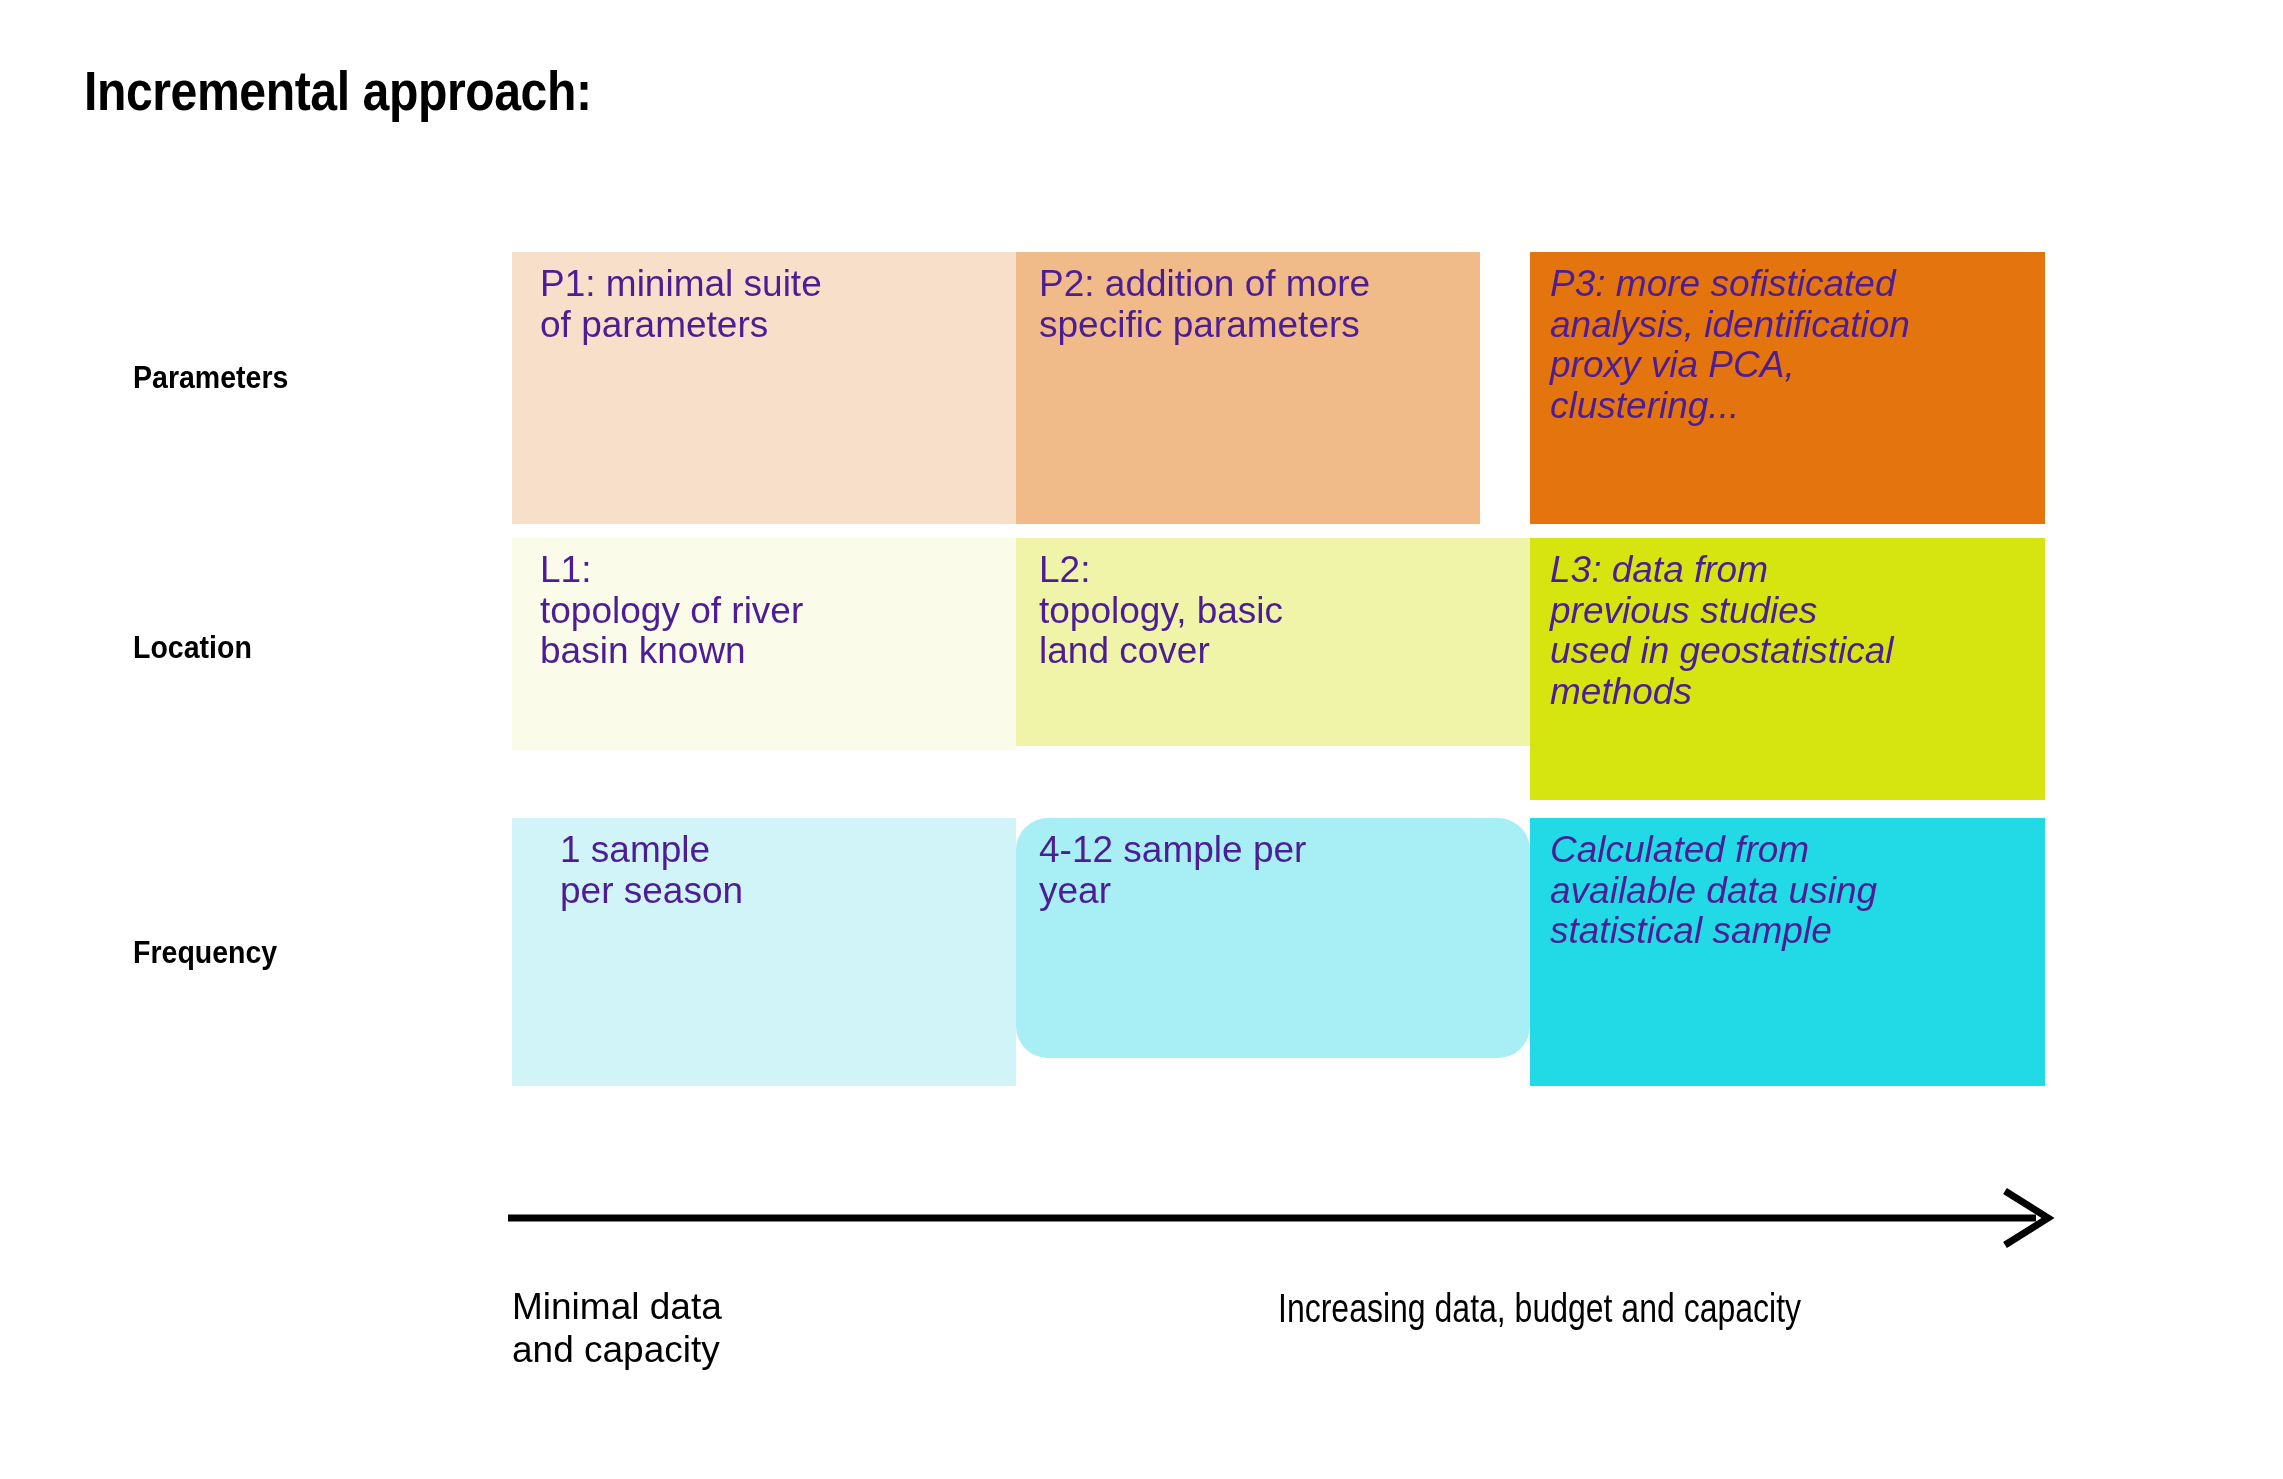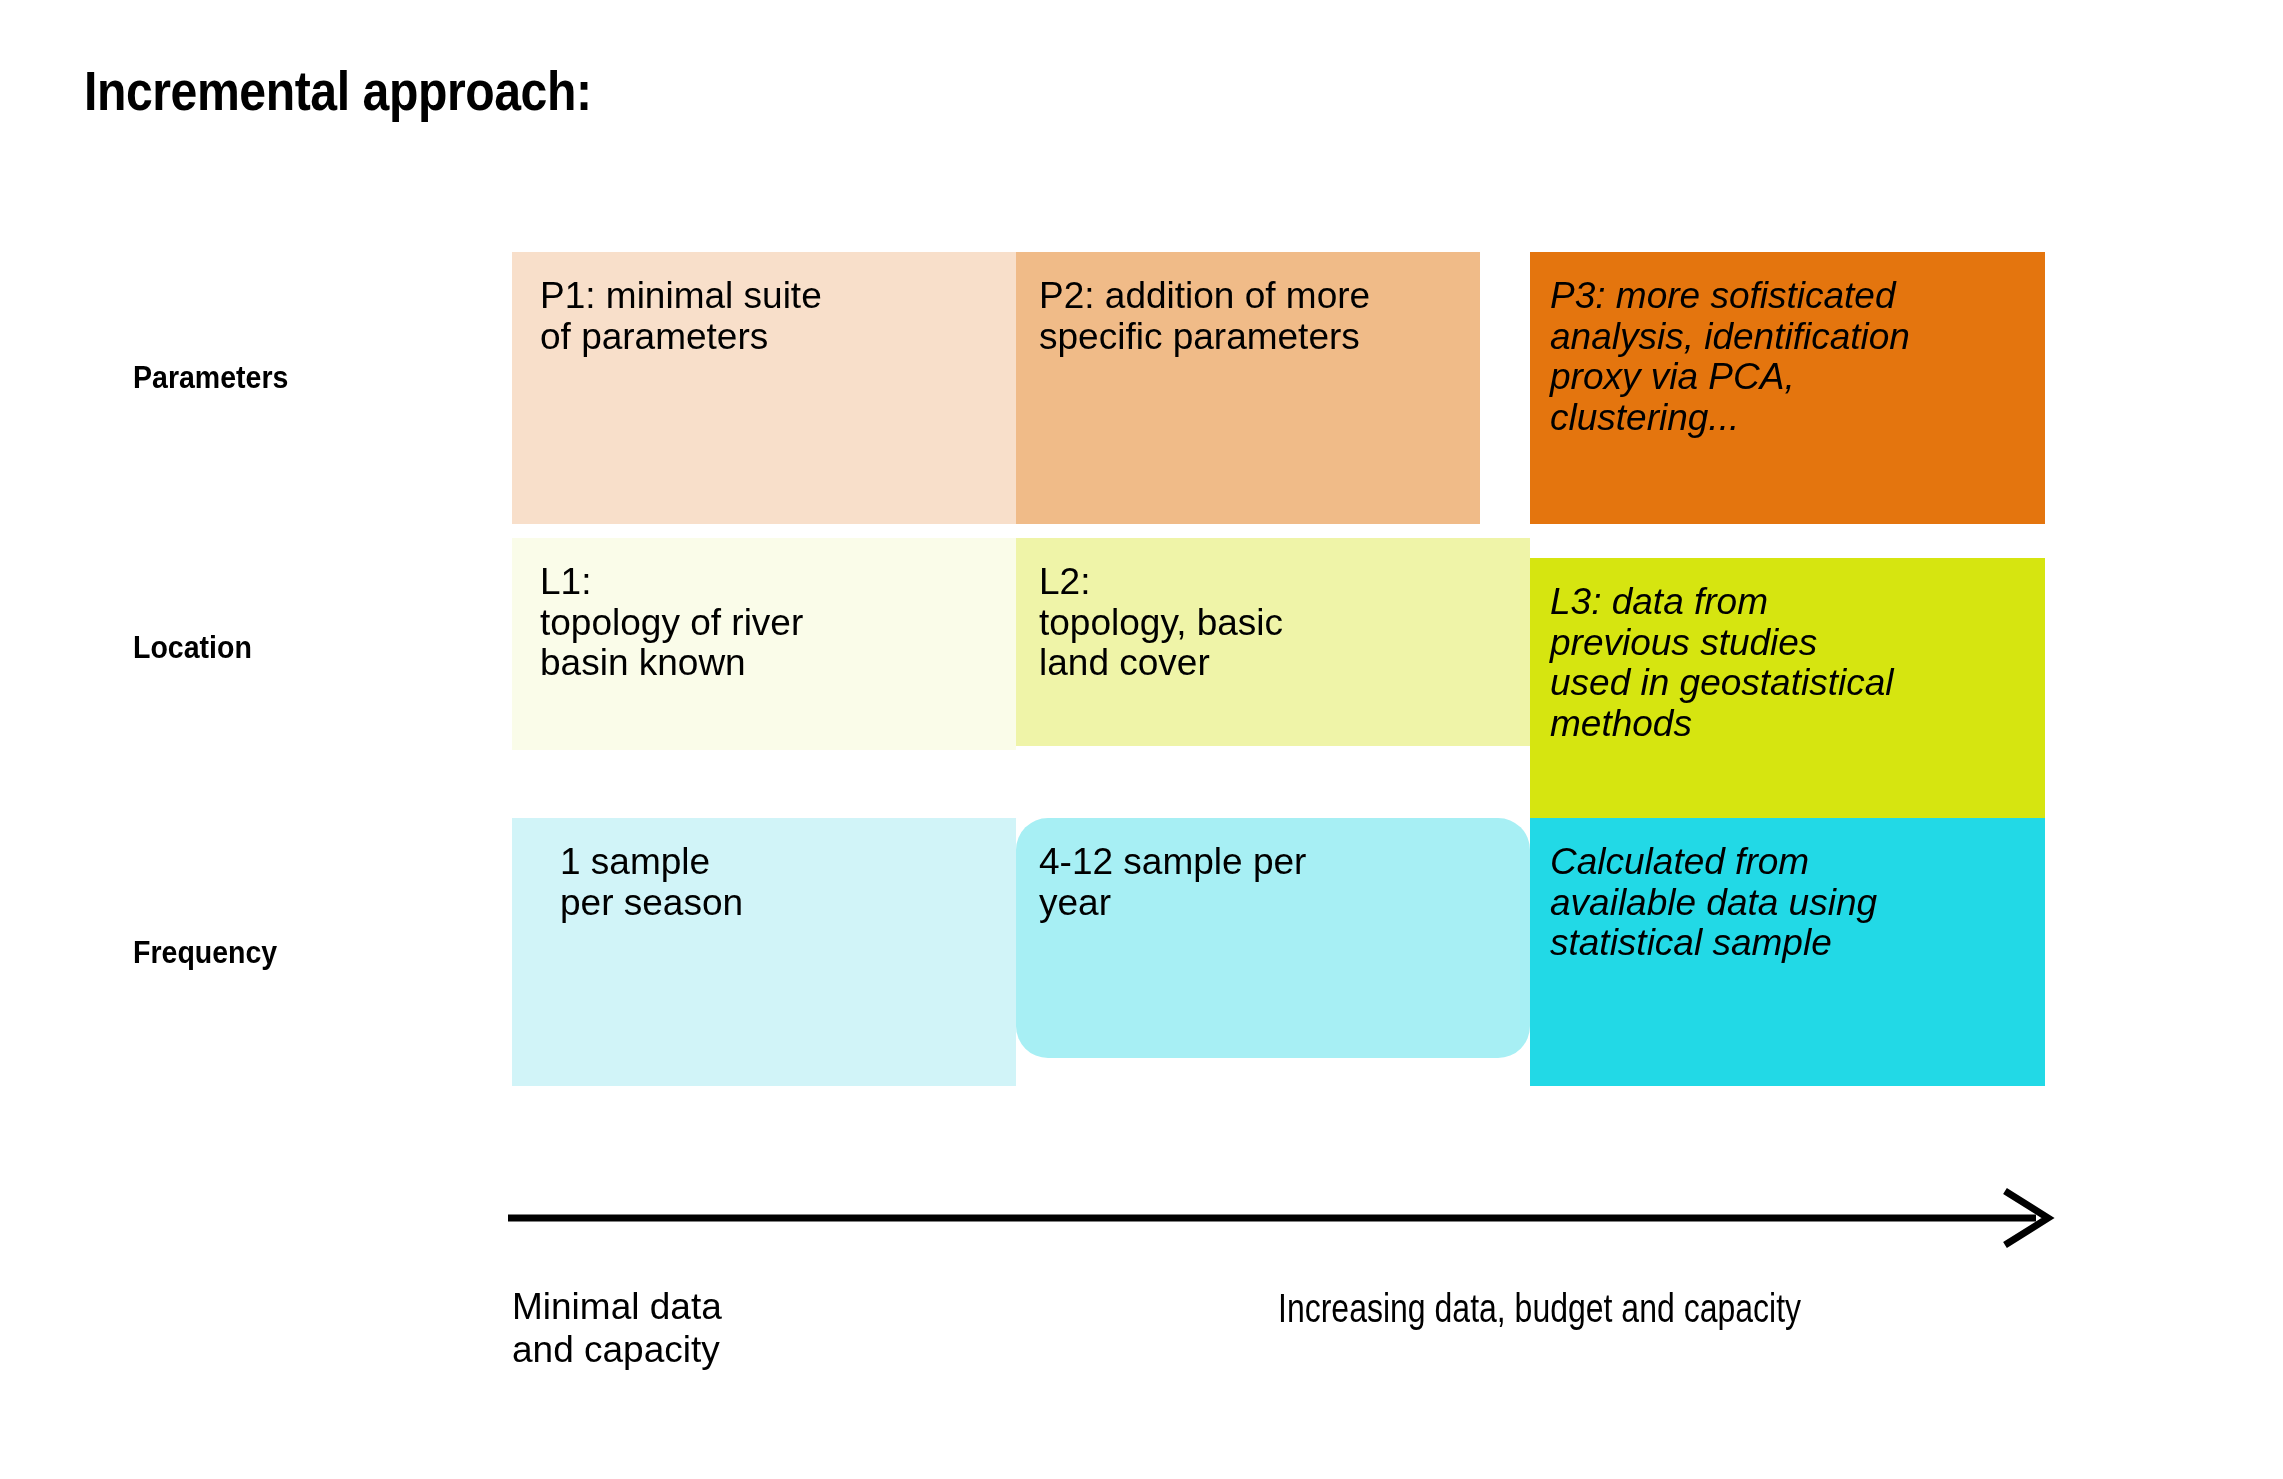--- a/index.html
+++ b/index.html
@@ -45,24 +45,24 @@
     transform-origin: left center;
     white-space: nowrap;
   }
   .row-label-parameters { left: 133px; top: 360px; }
   .row-label-location   { left: 133px; top: 630px; }
   .row-label-frequency  { left: 133px; top: 935px; }
 
   .cell {
     position: absolute;
     box-sizing: border-box;
-    color: #000000;
+    color: #4c1d95;
     font-size: 37px;
     line-height: 1.1;
-    padding-top: 24px;
+    padding-top: 12px;
     white-space: pre-line;
   }
 
   
   .cell-p1 { left: 512px; top: 252px; width: 504px; height: 272px; padding-left: 28px; }
   .cell-p2 { left: 1016px; top: 252px; width: 464px; height: 272px; padding-left: 23px; }
   .cell-p3 { left: 1530px; top: 252px; width: 515px; height: 272px; padding-left: 20px; }
 
   
   .cell-l1 { left: 512px; top: 538px; width: 504px; height: 212px; padding-left: 28px; }
@@ -123,21 +123,21 @@
 analysis, identification
 proxy via PCA,
 clustering...</div>
 
   <div class="cell cell-l1" style="background-color: rgb(250, 252, 233);">L1:
 topology of river
 basin known</div>
   <div class="cell cell-l2" style="background-color: rgb(239, 244, 168);">L2:
 topology, basic
 land cover</div>
-  <div class="cell cell-l3 cell-overflow" style="background-color: rgb(214, 229, 16); margin-top: 20px;">L3: data from
+  <div class="cell cell-l3 cell-overflow" style="background-color: rgb(214, 229, 16);">L3: data from
 previous studies
 used in geostatistical
 methods</div>
 
   <div class="cell cell-f1" style="background-color: rgb(209, 244, 248);">1 sample
 per season</div>
   <div class="cell cell-f2" style="background-color: rgb(167, 239, 244);">4-12 sample per
 year</div>
   <div class="cell cell-f3 cell-overflow" style="background-color: rgb(34, 217, 230);">Calculated from
 available data using

